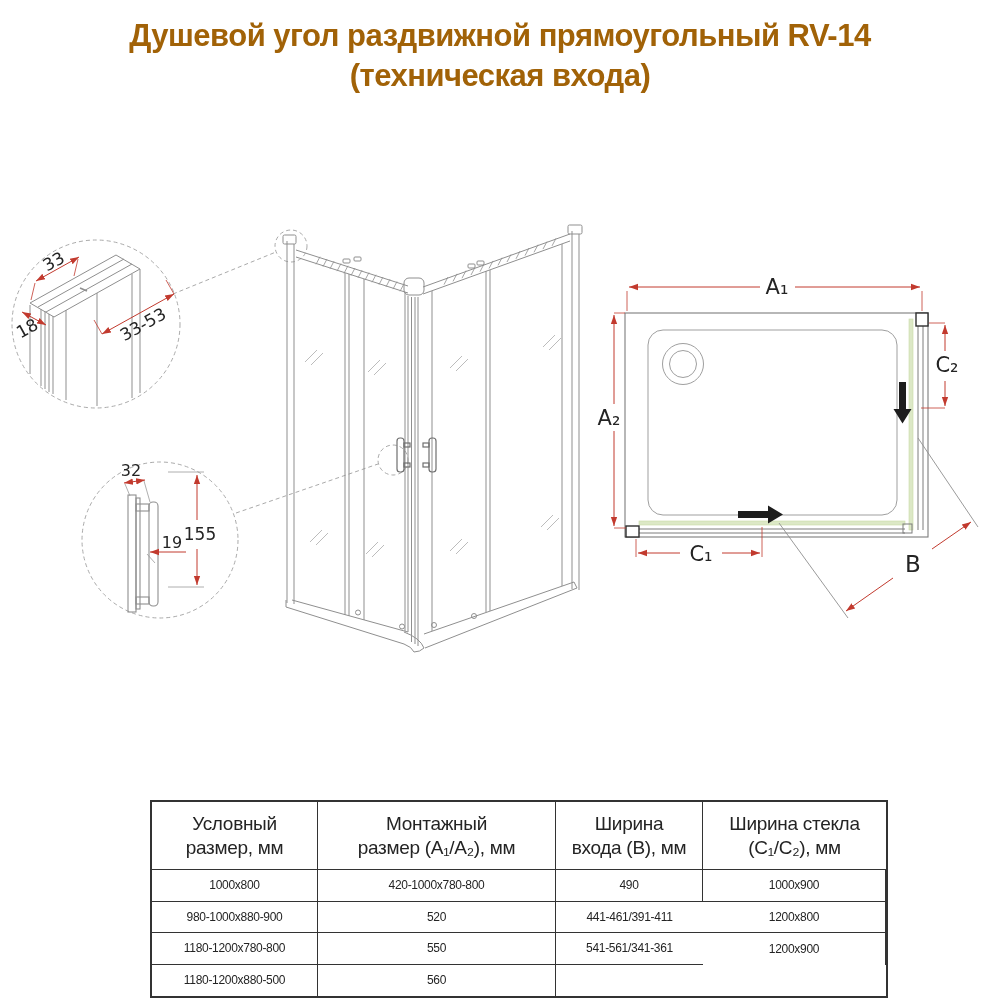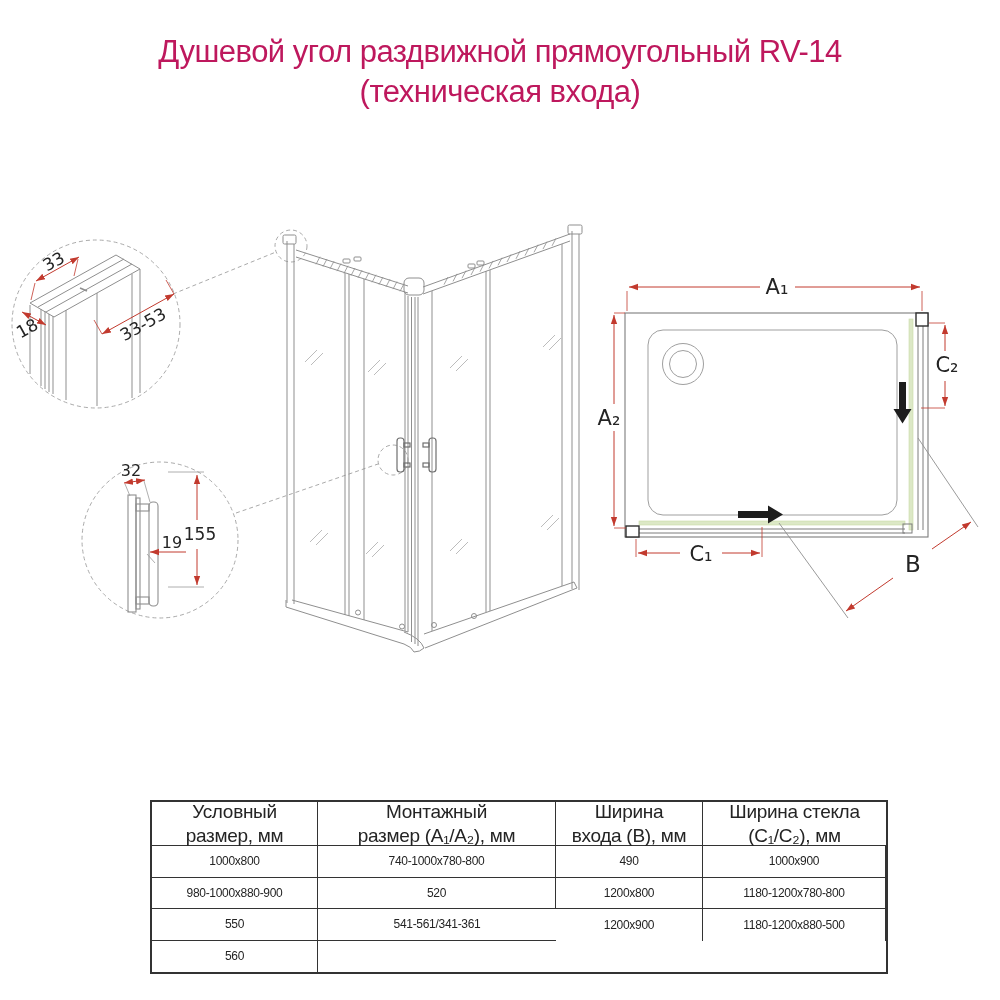--- a/index.html
+++ b/index.html
@@ -1,30 +1,30 @@
 <!DOCTYPE html>
 <html><head>
 <meta charset="utf-8">
 <style>
   html,body{margin:0;padding:0;background:#ffffff;}
   .page{position:relative;width:1000px;height:1000px;background:#fff;overflow:hidden;
         font-family:"Liberation Sans","DejaVu Sans",sans-serif;color:#242424;}
-  .title{position:absolute;left:0;top:32px;width:1000px;text-align:center;
-         font-size:31px;line-height:40px;font-weight:400;letter-spacing:-0.5px;color:#be185d;}
+  .title{position:absolute;left:0;top:16px;width:1000px;text-align:center;
+         font-size:31px;line-height:40px;font-weight:700;letter-spacing:-0.5px;color:#a16207;}
   .drawing{position:absolute;left:0;top:0;width:1000px;height:1000px;}
   svg text{font-family:"DejaVu Sans","Liberation Sans",sans-serif;fill:#242424;}
   .spec-table{position:absolute;left:150px;top:800px;width:738px;
               border:2px solid #333;display:grid;box-sizing:border-box;
               grid-template-columns:166px 238px 147px auto;}
   .spec-table .cell{box-sizing:border-box;border-right:1.5px solid #333;border-bottom:1.5px solid #333;
               display:flex;align-items:center;justify-content:center;text-align:center;
               white-space:pre-line;letter-spacing:-0.3px;}
   .spec-table .cell.last-col{border-right:none;}
   .spec-table .cell.last-row{border-bottom:none;}
-  .spec-table .th{height:44px;font-size:19px;line-height:24px;font-weight:500;}
+  .spec-table .th{height:68px;font-size:19px;line-height:24px;font-weight:500;}
   .spec-table .td{height:31.5px;font-size:12px;font-weight:500;}
 </style>
 </head>
 <body>
 
 <div class="page">
 
   <div class="title">
     <div>Душевой угол раздвижной прямоугольный RV-14</div>
     <div>(техническая входа)</div>
@@ -199,26 +199,27 @@
     <div class="cell th">Условный
 размер, мм</div>
     <div class="cell th">Монтажный
 размер (A₁/A₂), мм</div>
     <div class="cell th">Ширина
 входа (B), мм</div>
     <div class="cell th last-col">Ширина стекла
 (C₁/C₂), мм</div>
 
     <div class="cell td">1000x800</div>
-    <div class="cell td">740-1000x780-800</div>
+    <div class="cell td">420-1000x780-800</div>
     <div class="cell td">490</div>
 
     <div class="cell td">1000x900</div>
     <div class="cell td">980-1000x880-900</div>
     <div class="cell td">520</div>
+    <div class="cell td last-col">441-461/391-411</div>
 
     <div class="cell td">1200x800</div>
     <div class="cell td">1180-1200x780-800</div>
     <div class="cell td">550</div>
     <div class="cell td last-col">541-561/341-361</div>
 
     <div class="cell td last-row">1200x900</div>
     <div class="cell td last-row">1180-1200x880-500</div>
     <div class="cell td last-row">560</div>
   </div>

